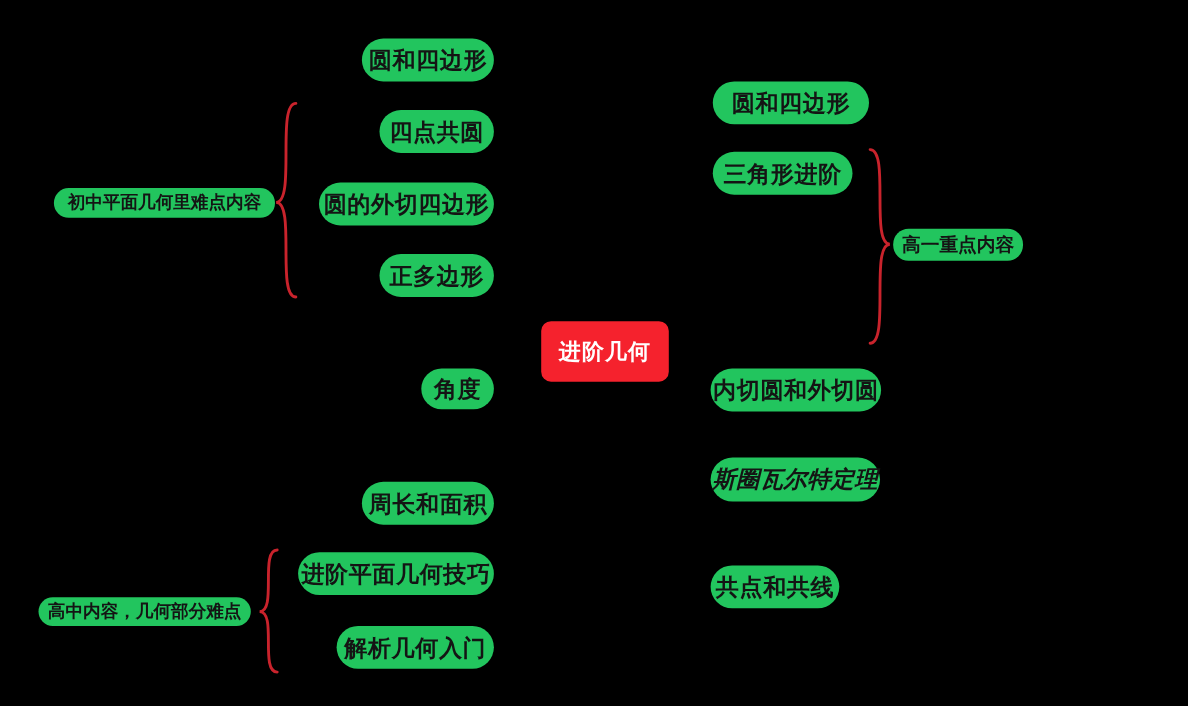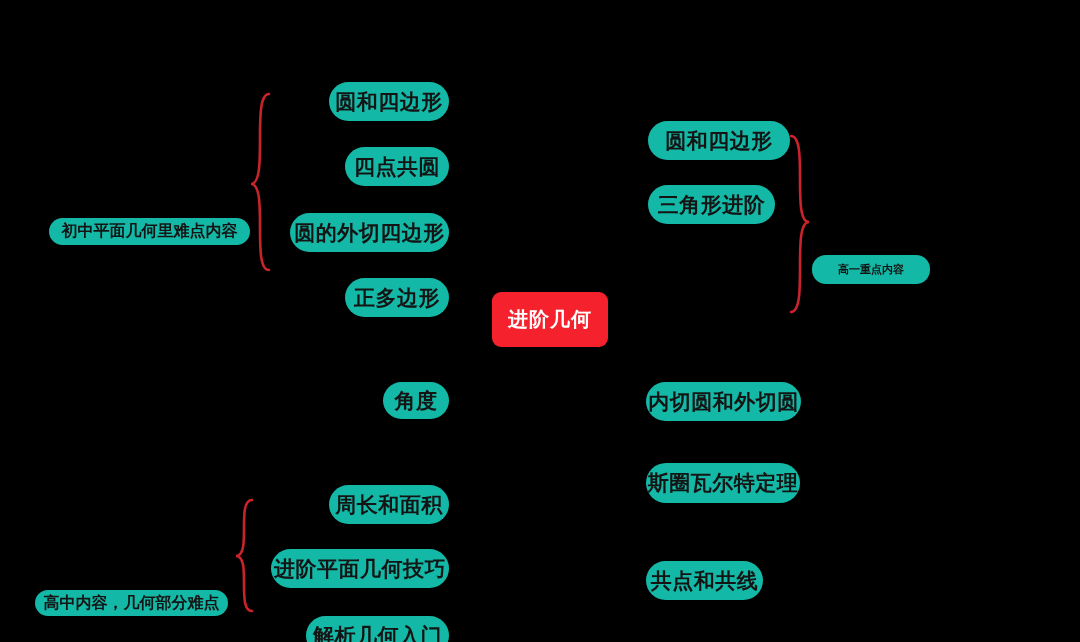--- a/index.html
+++ b/index.html
@@ -6,32 +6,31 @@
   #canvas {
     position: relative;
     width: 1080px;
     height: 642px;
     background: #000000;
     overflow: hidden;
     font-family: "Liberation Sans", sans-serif;
   }
   .node {
     position: absolute;
-    background: #14b8a6;
+    background: #22c55e;
     color: #141414;
     border-radius: 20px;
     display: flex;
     align-items: center;
     justify-content: center;
     font-size: 21px;
     font-weight: 700;
     white-space: nowrap;
     letter-spacing: 0.5px;
     box-sizing: border-box;
-    margin-top: 47px;
   }
   .node.small {
     font-size: 16px;
     border-radius: 14px;
     letter-spacing: 0;
   }
   .root-node {
     position: absolute;
     background: #f5222d;
     color: #ffffff;
@@ -69,20 +68,20 @@
   <div class="node" style="left:290px; top:166px; width:159px; height:39px;">圆的外切四边形</div>
   <div class="node" style="left:345px; top:231px; width:104px; height:39px;">正多边形</div>
   <div class="node" style="left:383px; top:335px; width:66px;  height:37px;">角度</div>
   <div class="node" style="left:329px; top:438px; width:120px; height:39px;">周长和面积</div>
   <div class="node" style="left:271px; top:502px; width:178px; height:39px;text-align:right;">进阶平面几何技巧</div>
   <div class="node" style="left:306px; top:569px; width:143px; height:39px;">解析几何入门</div>
 
   <div class="node" style="left:648px; top:74px;  width:142px; height:39px;">圆和四边形</div>
   <div class="node" style="left:648px; top:138px; width:127px; height:39px;text-align:center;">三角形进阶</div>
   <div class="node" style="left:646px; top:335px; width:155px; height:39px;">内切圆和外切圆</div>
-  <div class="node" style="left:646px; top:416px; width:154px; height:40px;">斯圈瓦尔特定理</div>
+  <div class="node" style="left:646px; top:416px; width:154px; height:40px;font-style:italic;">斯圈瓦尔特定理</div>
   <div class="node" style="left:646px; top:514px; width:117px; height:39px;">共点和共线</div>
 
   <div class="node small" style="left:49px;  top:171px; width:201px; height:27px;">初中平面几何里难点内容</div>
   <div class="node small" style="left:35px;  top:543px; width:193px; height:26px;">高中内容，几何部分难点</div>
-  <div class="node small" style="left:812px; top:208px; width:118px; height:29px; font-size:11px;">高一重点内容</div>
+  <div class="node small" style="left:812px; top:208px; width:118px; height:29px; font-size:17px;">高一重点内容</div>
 
 </div>
 
 </body></html>

